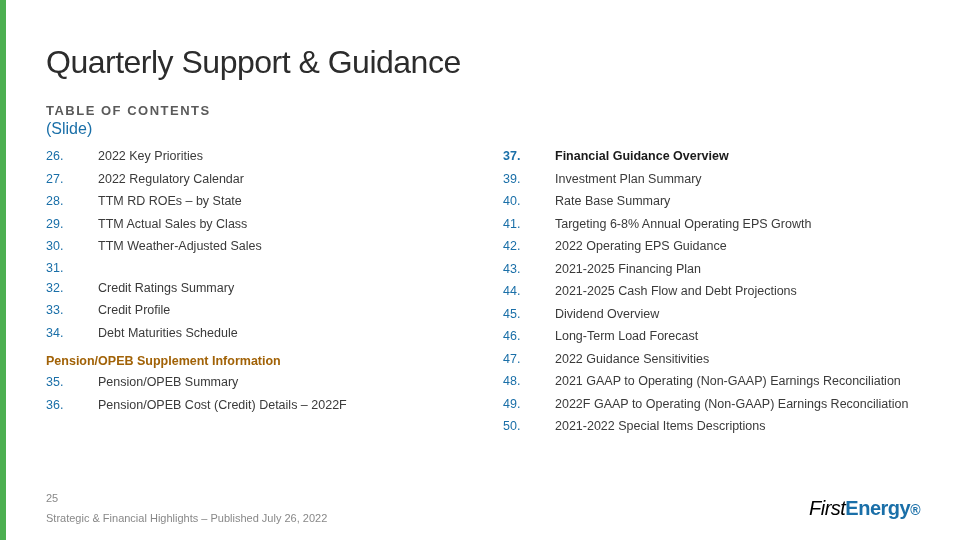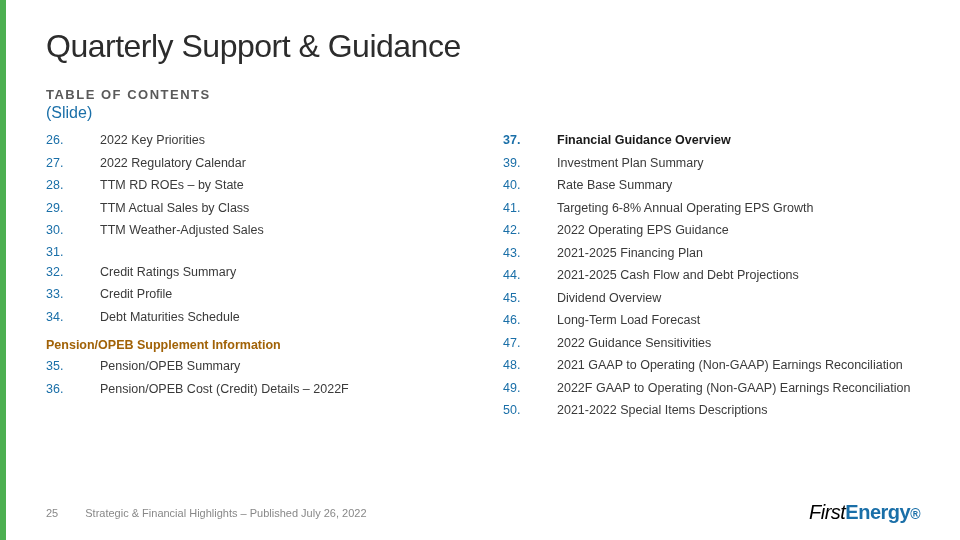--- a/index.html
+++ b/index.html
@@ -18,21 +18,21 @@
       width: 6px;
       height: 100%;
       background: #4CAF50;
     }
     .main-content {
       position: absolute;
       left: 6px;
       top: 0;
       right: 0;
       bottom: 0;
-      padding: 28px 40px 20px 40px;
+      padding: 44px 40px 20px 40px;
     }
     .page-title {
       font-size: 32px;
       font-weight: 300;
       color: #2c2c2c;
       margin-bottom: 22px;
       letter-spacing: -0.5px;
     }
     .toc-header {
       font-size: 13px;
@@ -51,32 +51,32 @@
       gap: 40px;
     }
     .toc-col {
       flex: 1;
     }
     .toc-item {
       display: flex;
       align-items: baseline;
       margin-bottom: 5px;
       font-size: 12.5px;
+      gap: 20px;
     }
     .toc-num {
       color: #1a6fa8;
       font-weight: 500;
       min-width: 32px;
       font-size: 12.5px;
     }
     .toc-text {
       color: #3a3a3a;
       font-size: 12.5px;
       line-height: 1.4;
-      margin-left: 22px;
     }
     .toc-num.bold {
       font-weight: 700;
     }
     .toc-text.bold {
       font-weight: 700;
       color: #1a1a1a;
     }
     .section-header {
       font-size: 12.5px;
@@ -89,21 +89,22 @@
       position: absolute;
       bottom: 16px;
       left: 46px;
       right: 40px;
       display: flex;
       align-items: center;
       justify-content: space-between;
     }
     .footer-left {
       display: flex;
-      gap: 27px;
+      gap: 8px;
+      flex-direction: column;
     }
     .footer-page {
       font-size: 11px;
       color: #888;
     }
     .footer-text {
       font-size: 11px;
       color: #888;
     }
     .footer-logo {

